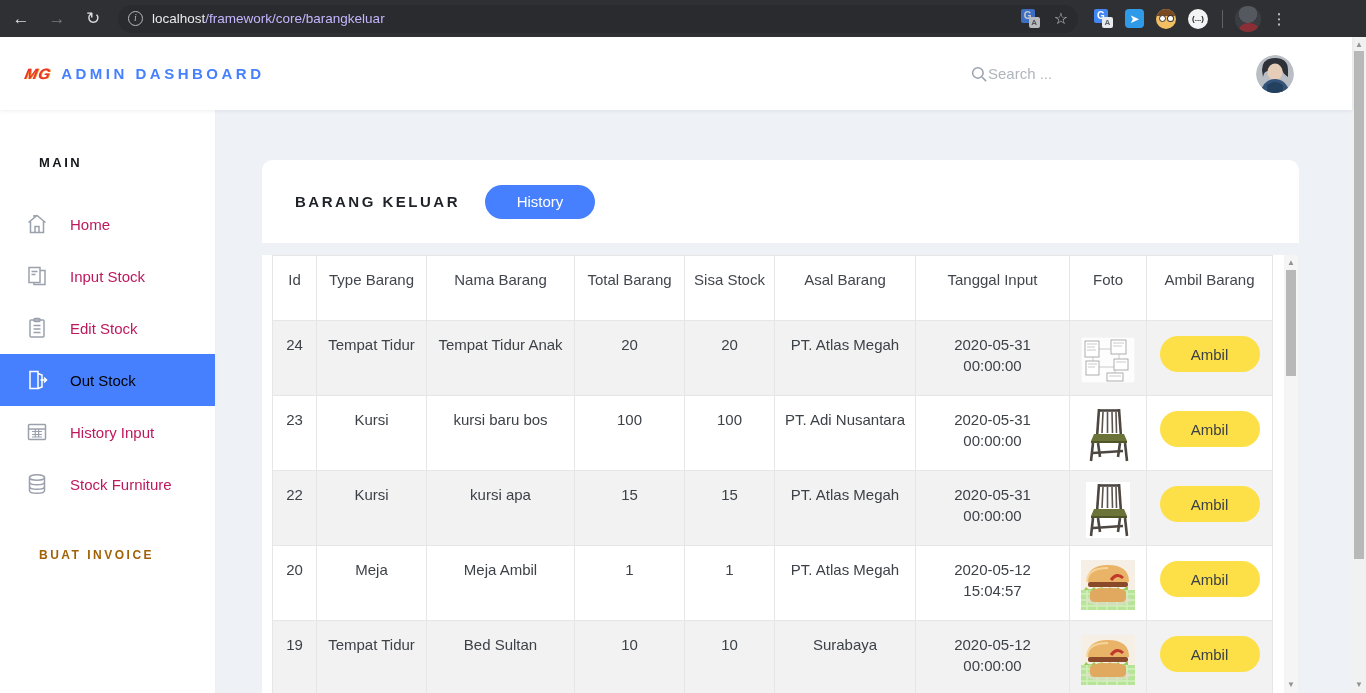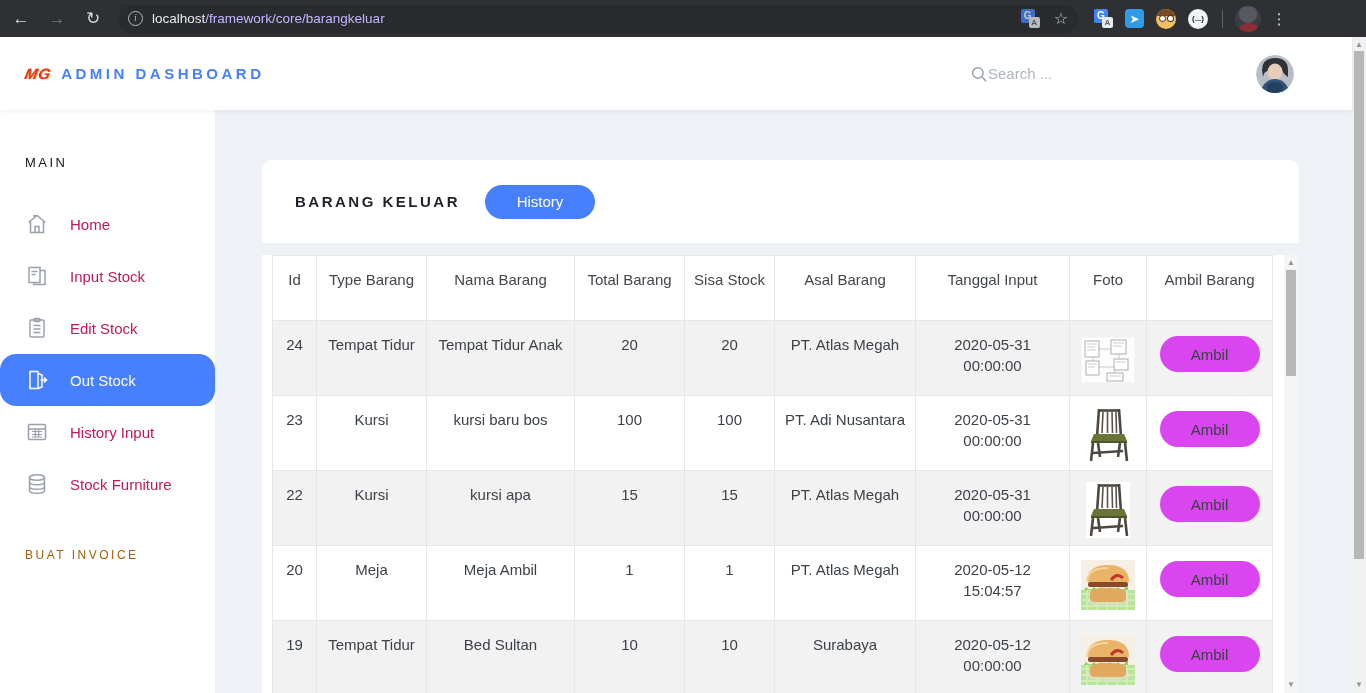--- a/index.html
+++ b/index.html
@@ -59,28 +59,28 @@
   .search-box svg { stroke:#9aa1ad; }
   .search-input { border:none; outline:none; font-size:15px; color:#555; width:150px;
                   font-family:"Liberation Sans", sans-serif; background:transparent; }
   .search-input::placeholder { color:#b0b5bd; }
   .user-avatar { width:38px; height:38px; border-radius:50%; overflow:hidden; margin-right:58px;
                  flex:none; cursor:pointer; }
 
   
   .sidebar { position:absolute; top:110px; left:0; width:216px; bottom:0; background:#fff;
              border-right:1px solid #edeff3; z-index:5; }
-  .side-section { font-size:13px; font-weight:normal; letter-spacing:2.5px; color:#14171c;
-                  padding:45px 0 0 25px; }
+  .side-section { font-size:13px; font-weight:bold; letter-spacing:2.5px; color:#14171c;
+                  padding:45px 0 0 39px; }
   .side-list { margin-top:28px; }
   .side-item { height:52px; display:flex; align-items:center; padding-left:25px;
                color:#be185d; font-size:15px; cursor:pointer; }
   .side-item .ic { width:24px; height:24px; margin-right:21px; flex:none; color:#9aa1ad; }
   .side-item .ic svg { width:24px; height:24px; stroke:currentColor; fill:none; stroke-width:1.5; }
-  .side-item.active { background:#4680ff; color:#ffffff;border-radius:16px; }
+  .side-item.active { background:#4680ff; color:#000000; }
   .side-item.active .ic { color:#fff; }
   .side-section.invoice { color:#a16207; font-size:12px; padding-top:38px; }
 
   
   .content { position:absolute; top:110px; left:215px; width:1136px; bottom:0; background:#eef1f6; }
   .card-head { position:absolute; left:47px; top:50px; width:1037px; height:83px; background:#fff;
                border-radius:10px 10px 0 0; display:flex; align-items:center; }
   .page-title { font-size:15px; font-weight:bold; letter-spacing:2.5px; color:#1f2329; margin-left:33px; }
   .history-btn { margin-left:25px; background:#4680ff; color:#fff; border:none; cursor:pointer;
                  width:110px; height:34px; border-radius:17px; font-size:15px;
@@ -90,21 +90,21 @@
                  overflow:hidden; }
   table { border-collapse:collapse; margin-left:10px; table-layout:fixed; }
   th, td { border:1px solid #e6e6e6; font-weight:normal; text-align:center; vertical-align:top;
            font-size:15px; color:#3d4249; padding:13px 8px 8px; line-height:21px; }
   thead th { height:65px; color:#42464d; }
   tbody td { height:75px; }
   tbody tr:nth-child(odd) { background:#f2f2f2; }
   .c0{width:44px;} .c1{width:110px;} .c2{width:148px;} .c3{width:110px;} .c4{width:90px;}
   .c5{width:141px;} .c6{width:154px;} .c7{width:77px;} .c8{width:126px;}
   .ambil-btn { display:block; margin:2px auto; width:100px; height:36px; border:none; cursor:pointer;
-               background:#d946ef; border-radius:18px; font-size:15px; color:#3a3f45;
+               background:#fde047; border-radius:18px; font-size:15px; color:#3a3f45;
                font-family:"Liberation Sans", sans-serif; }
   .foto-box { width:56px; height:52px; margin:0 auto; display:flex; align-items:center; justify-content:center; }
   .foto-box svg { display:block; }
 
   
   .scrollbar { position:absolute; background:#f1f1f1; }
   .sb-arrow { position:absolute; left:0; width:14px; height:14px; color:#8f9296; font-size:8px;
               text-align:center; line-height:14px; cursor:pointer; }
   .sb-thumb { position:absolute; left:2px; width:10px; background:#b8b8b8; border-radius:0; cursor:pointer; }
   .page-scroll { top:37px; right:0; width:14px; height:656px; }

